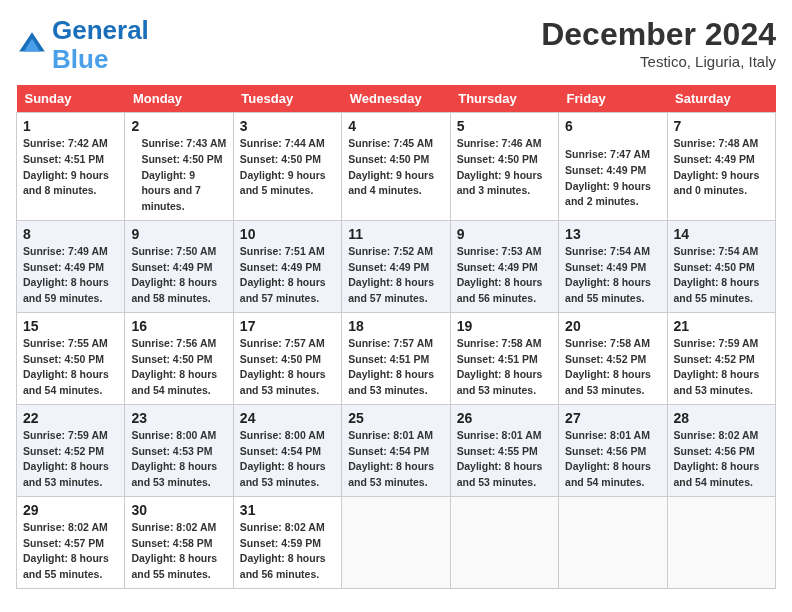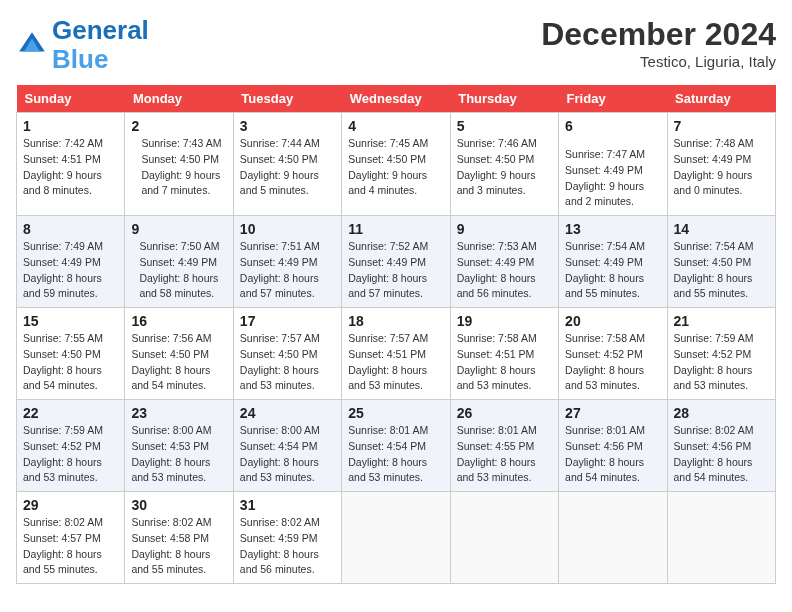--- a/index.html
+++ b/index.html
@@ -76,20 +76,21 @@
       font-size: 14px;
       font-weight: bold;
       color: #222;
       display: block;
       margin-bottom: 2px;
     }
     .day-info {
       font-size: 10.5px;
       color: #333;
       line-height: 1.5;
+      font-weight: bold;
     }
     .empty-cell {
       background: #f9f9f9 !important;
     }
   </style>
 </head>
 <body>
 
 <div class="header">
   <div class="logo">
@@ -167,21 +168,21 @@
       </tr>
       <tr>
         <td>
           <span class="day-num">8</span>
           <div class="day-info" style="white-space: pre-line;">Sunrise: 7:49 AM
 Sunset: 4:49 PM
 Daylight: 8 hours and 59 minutes.</div>
         </td>
         <td>
           <span class="day-num">9</span>
-          <div class="day-info" style="white-space: pre-line; margin-left: 8px;">Sunrise: 7:50 AM
+          <div class="day-info" style="white-space: pre-line;">Sunrise: 7:50 AM
 Sunset: 4:49 PM
 Daylight: 8 hours and 58 minutes.</div>
         </td>
         <td>
           <span class="day-num">10</span>
           <div class="day-info" style="white-space: pre-line;">Sunrise: 7:51 AM
 Sunset: 4:49 PM
 Daylight: 8 hours and 57 minutes.</div>
         </td>
         <td>

